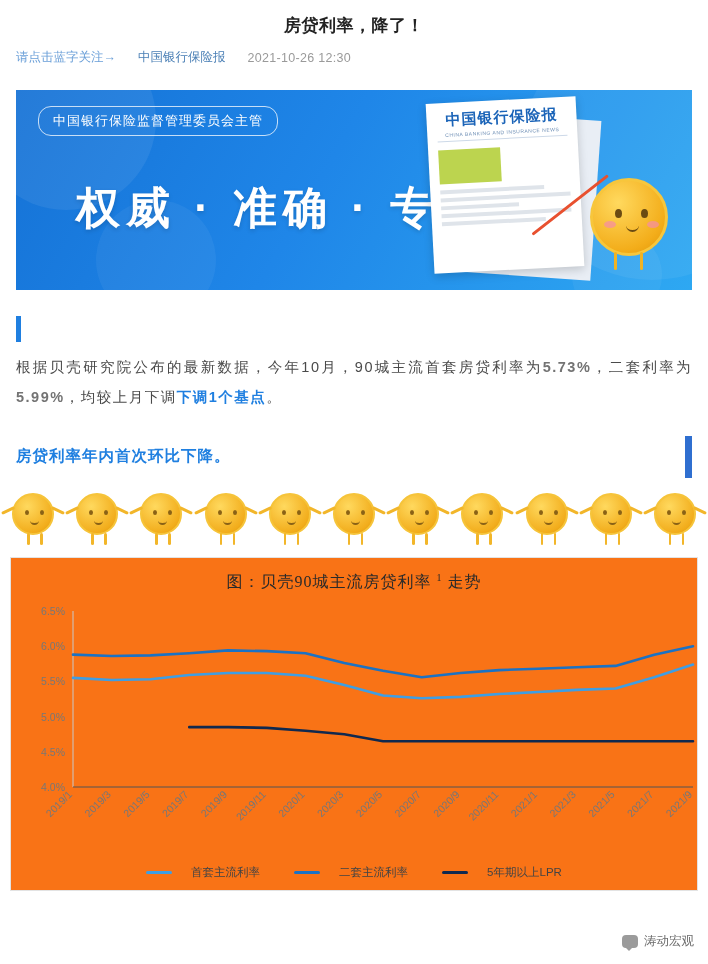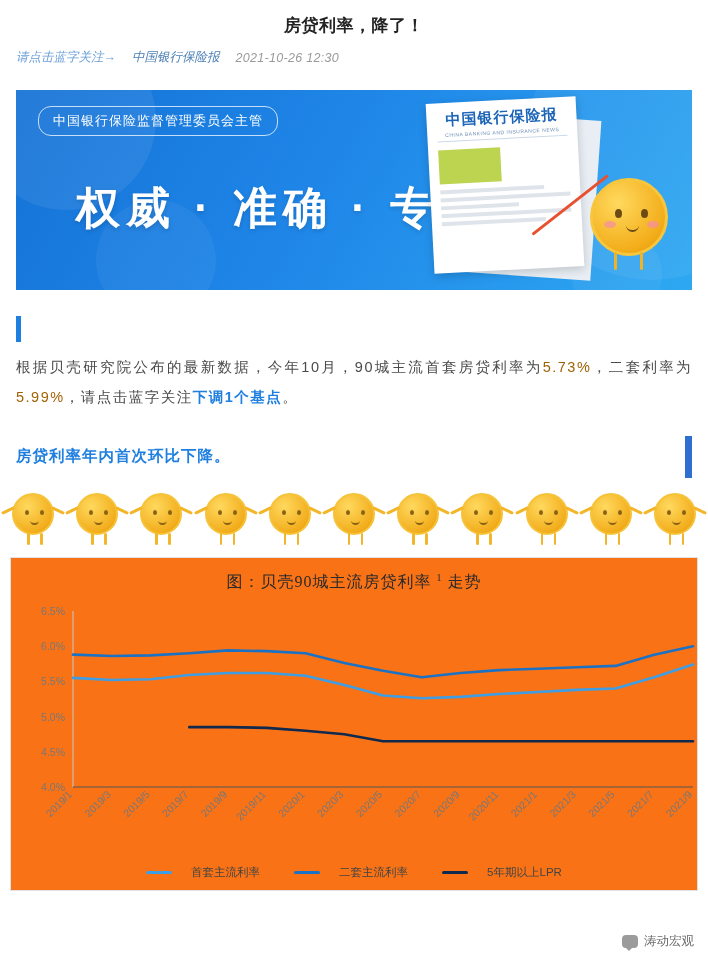--- a/index.html
+++ b/index.html
@@ -19,22 +19,21 @@
     color: #222;
     padding: 14px 16px 0 16px;
     letter-spacing: 0.5px;
     text-align: center;
   }
   .byline {
     padding: 12px 16px 0 16px;
     font-size: 12.5px;
     display: flex;
     align-items: center;
-    gap: 16px;
-    font-style: italic;
+    gap: 22px;
   }
   .byline .hint { color: #6a9fd8; }
   .byline .source { color: #4a7fb5; }
   .byline .date { color: #9a9a9a; letter-spacing: 0.3px; }
 
   
   .banner {
     margin: 24px 16px 0 16px;
     height: 200px;
     position: relative;
@@ -124,21 +123,21 @@
   }
   .para {
     margin: 10px 16px 0 16px;
     font-size: 14.5px;
     line-height: 30px;
     color: #4a4a4a;
     text-align: justify;
     letter-spacing: 1.5px;
   }
   .para b { color:#1f7fe0; }
-  .para .hl { color:#a16207; font-weight:normal; }
+  .para .hl { color:#737373; font-weight:bold; }
 
   .subhead {
     margin: 34px 16px 0 16px;
     font-size: 15.5px;
     font-weight: bold;
     color: #1f7fe0;
     letter-spacing: 1px;
     position: relative;
   }
   .right-bar {
@@ -249,21 +248,21 @@
   </div>
   <div class="legs">
       <i></i>
       <i></i>
     </div>
 </div>
 
 <div class="quote-bar"></div>
 
 <div class="para">
-  <span>根据贝壳研究院公布的最新数据，今年10月，90城主流首套房贷利率为</span><span class="hl">5.73%</span><span>，二套利率为</span><span class="hl">5.99%</span><span>，请点击蓝字关注</span><b>下调1个基点</b><span>。</span>
+  <span>根据贝壳研究院公布的最新数据，今年10月，90城主流首套房贷利率为</span><span class="hl">5.73%</span><span>，二套利率为</span><span class="hl">5.99%</span><span>，均较上月下调</span><b>下调1个基点</b><span>。</span>
 </div>
 
 <div class="subhead">
   <span>房贷利率年内首次环比下降。</span>
   <span class="right-bar"></span>
 </div>
 
 <div class="coin-row">
   <div class="mini-coin">
       <i class="f l"></i>

